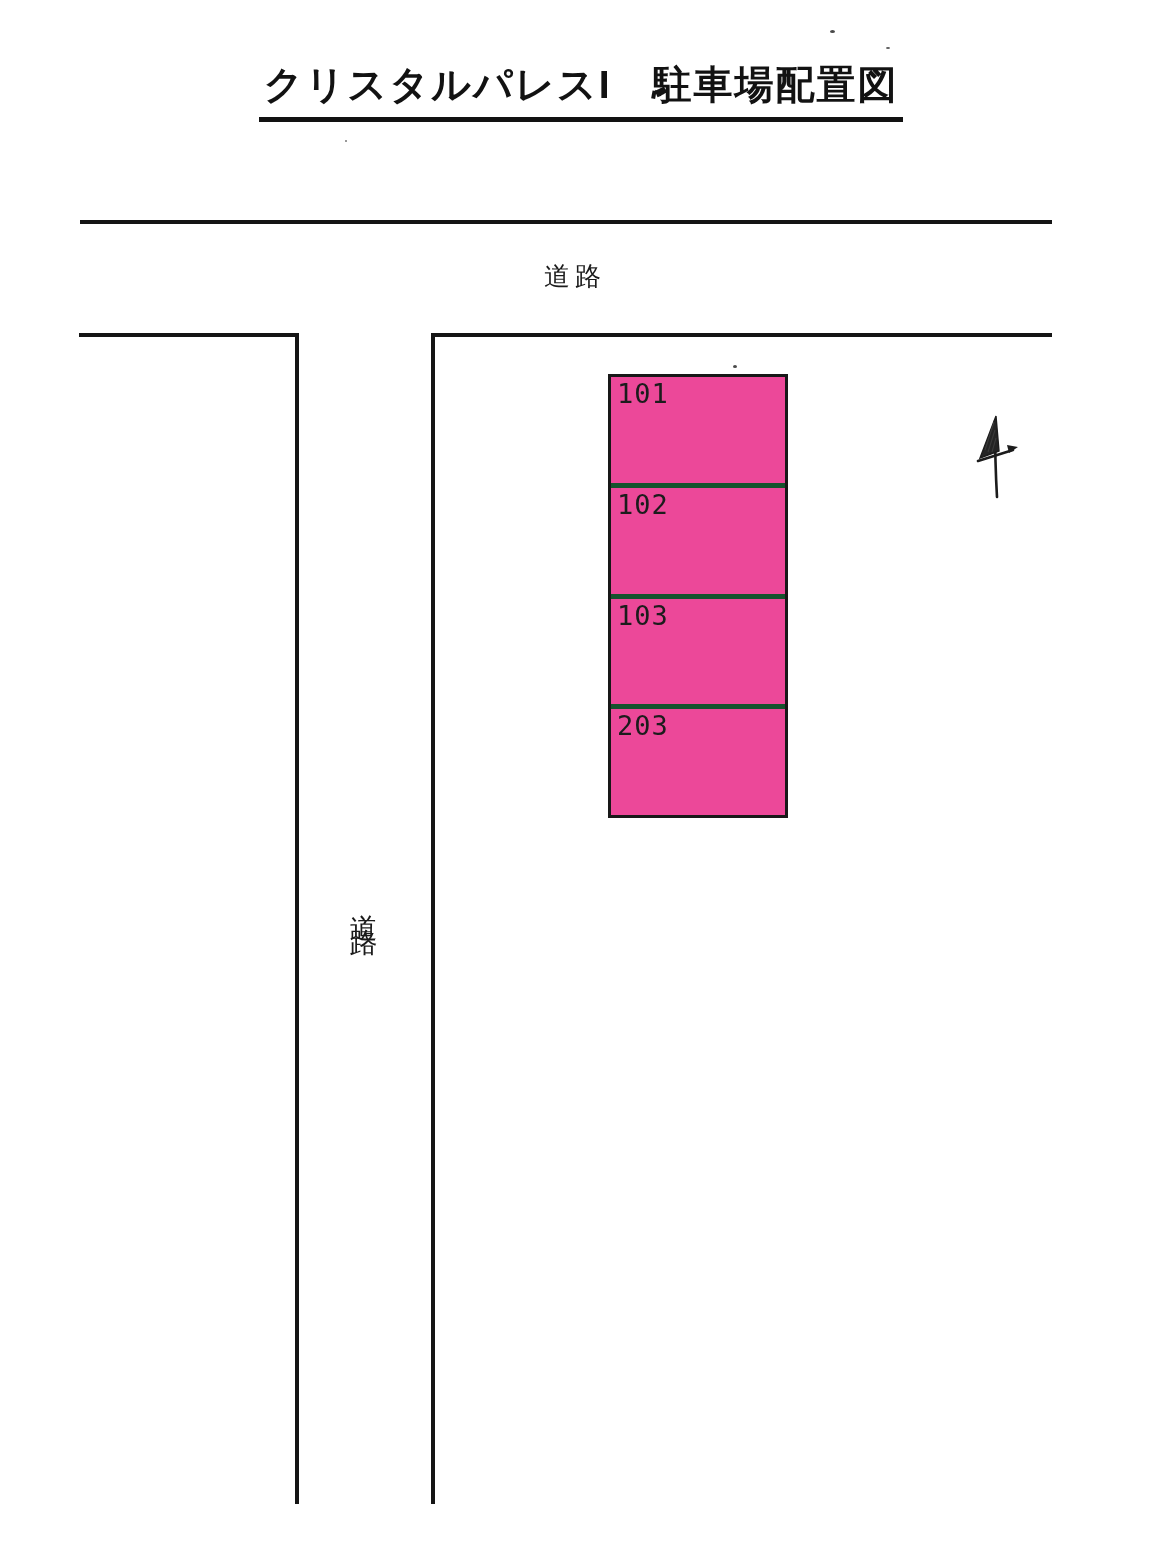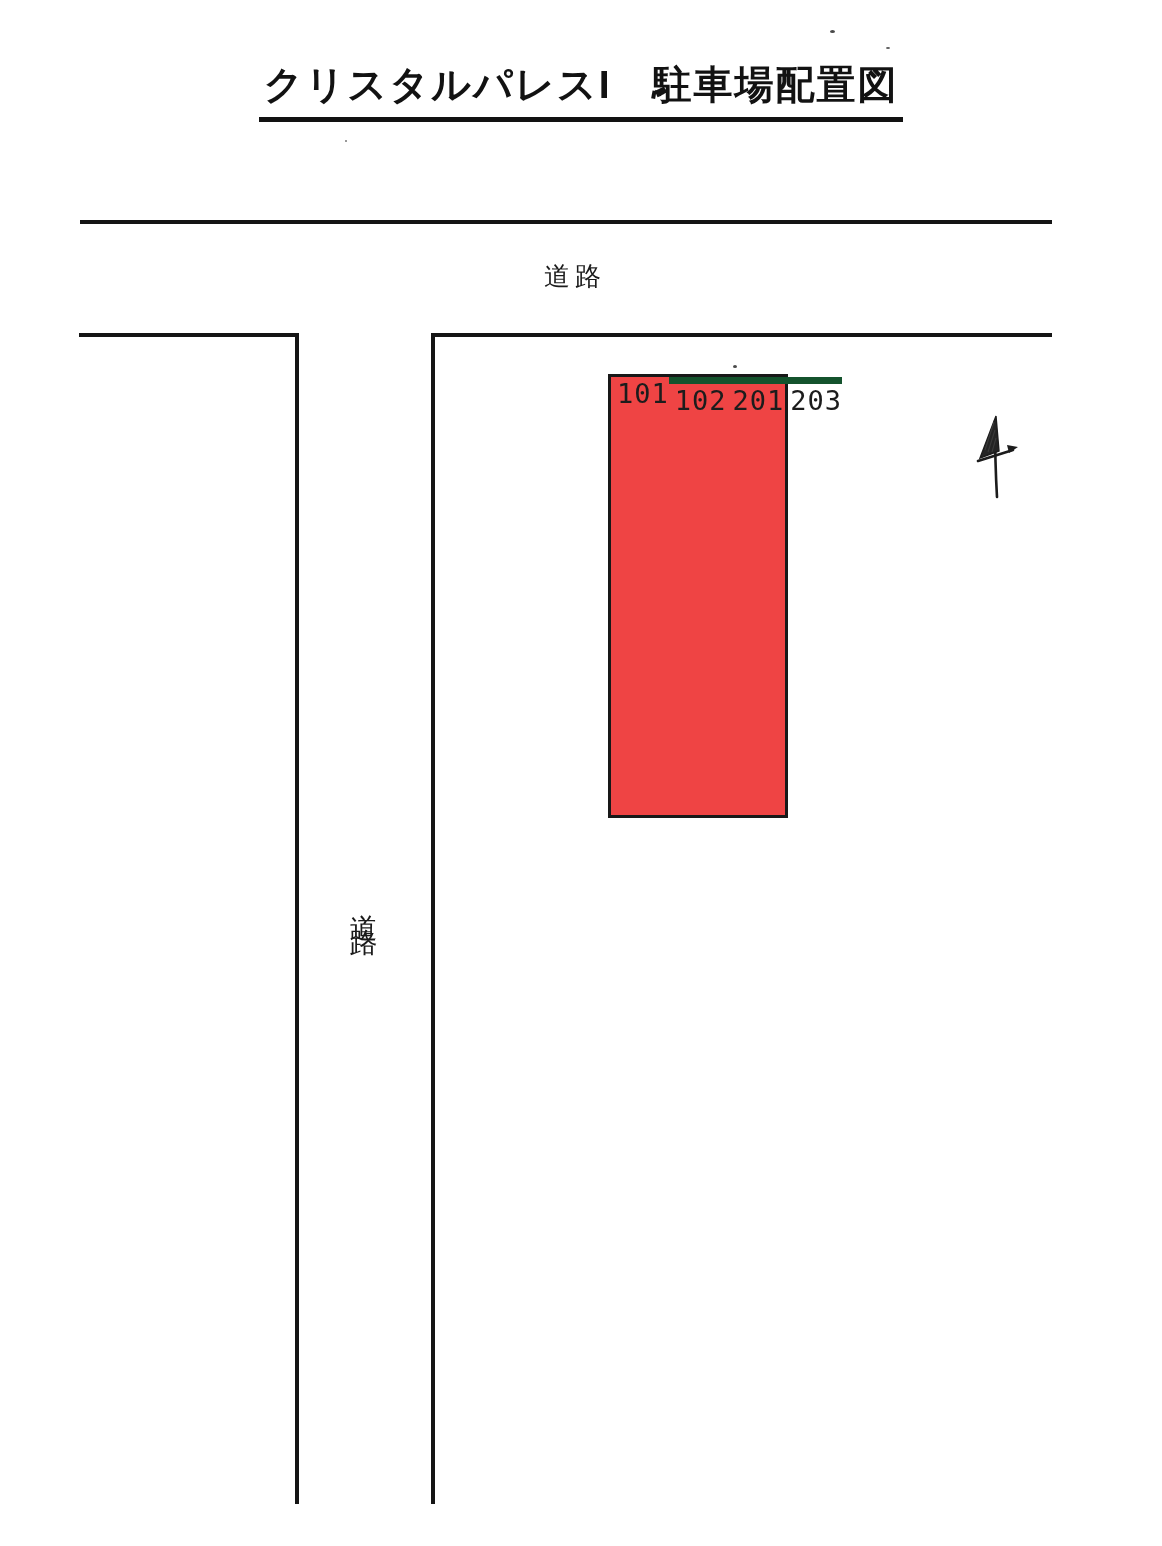--- a/index.html
+++ b/index.html
@@ -64,26 +64,26 @@
   
   .stall-table {
     position: absolute;
     left: 608px;
     top: 374px;
     width: 180px;
     height: 444px;
     border: 3px solid #181818;
     box-sizing: border-box;
     display: flex;
-    flex-direction: row;
-    background: #ef4444;
+    flex-direction: column;
+    background: #ec4899;
   }
   .stall-row {
     flex: 1 1 0;
-    border-top: 7px solid #14532d;
+    border-top: 5px solid #14532d;
     box-sizing: border-box;
   }
   .stall-row:first-child { border-top: none; }
   .stall-num {
     display: inline-block;
     padding: 1px 0 0 6px;
     font-family: "DejaVu Sans Mono", monospace;
     font-size: 27px;
     color: #1c1c1c;
     letter-spacing: 1px;
@@ -153,21 +153,21 @@
   <div class="road-label-left">道路</div>
 
   <div class="stall-table">
     <div class="stall-row">
       <span class="stall-num">101</span>
     </div>
     <div class="stall-row">
       <span class="stall-num">102</span>
     </div>
     <div class="stall-row">
-      <span class="stall-num">201</span>
+      <span class="stall-num">103</span>
     </div>
     <div class="stall-row">
       <span class="stall-num">203</span>
     </div>
   </div>
 
 
   <svg class="north-arrow" viewBox="0 0 70 110" xmlns="http://www.w3.org/2000/svg">
 
     <path d="M32,97 C31,80 30,45 30,21" fill="none" stroke="#1c1c1c" stroke-width="2.6" stroke-linecap="round"></path>

